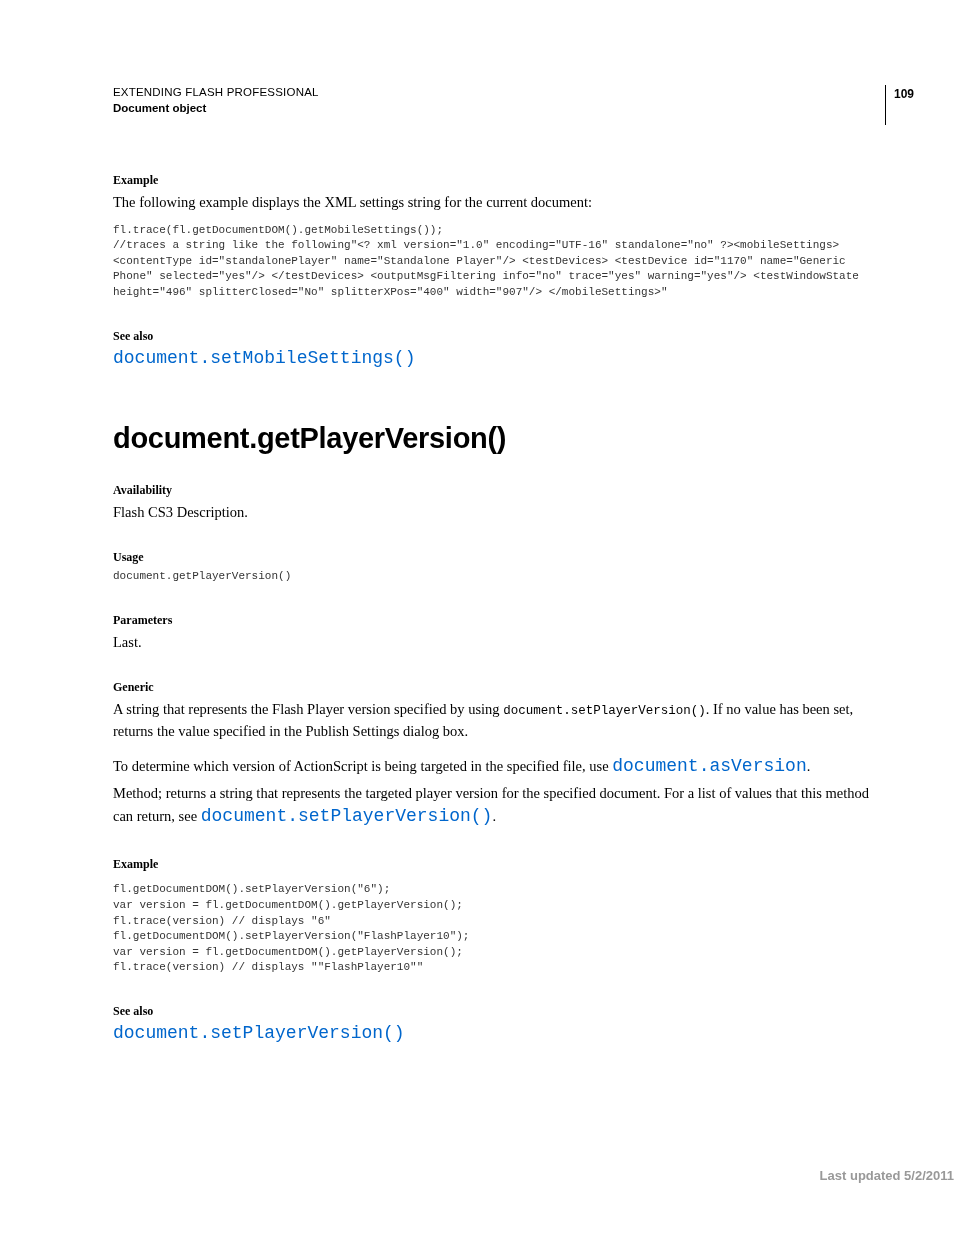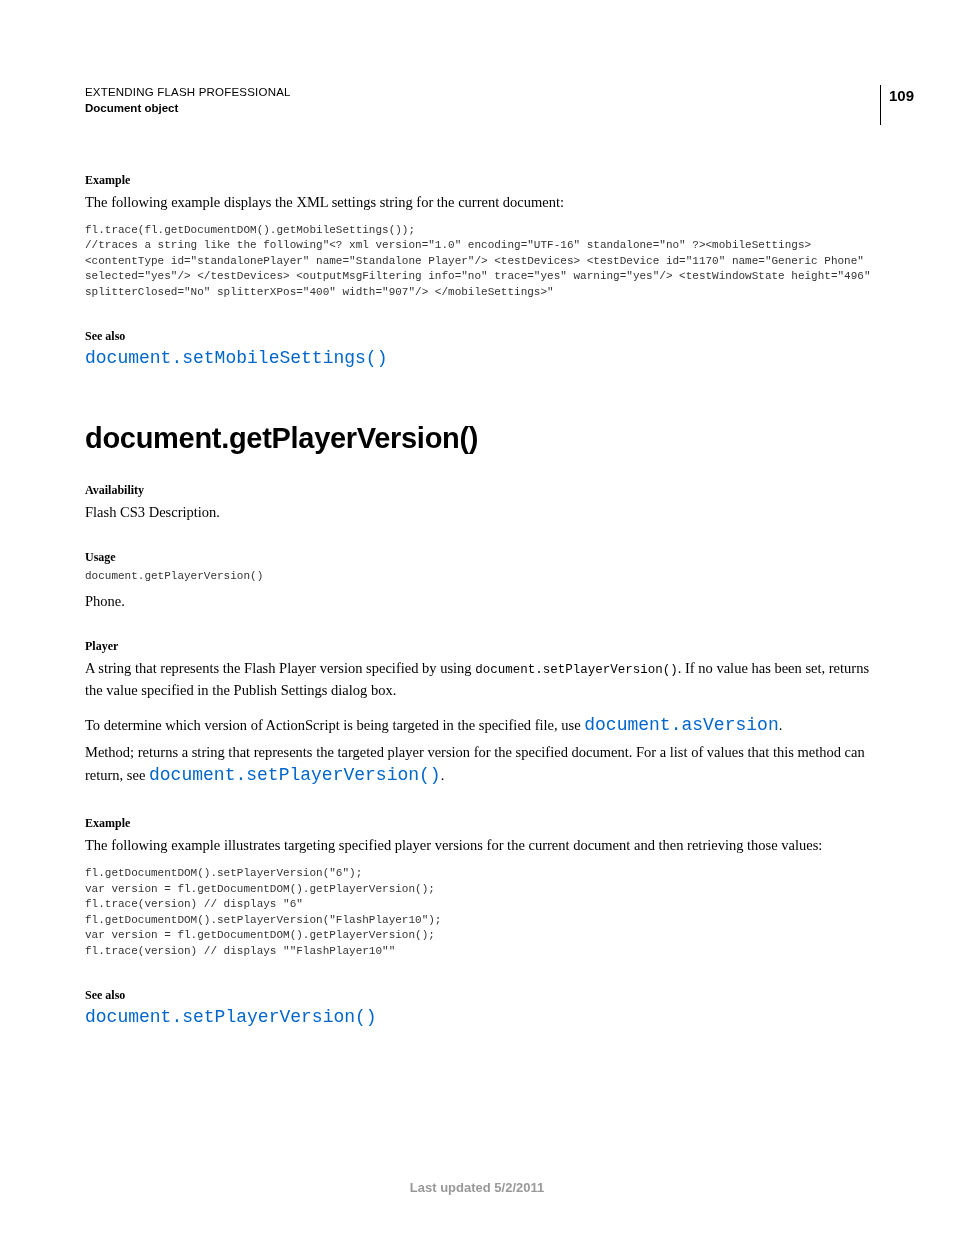--- a/index.html
+++ b/index.html
@@ -6,21 +6,21 @@
     margin: 0;
     padding: 0;
     font-family: Georgia, 'Times New Roman', serif;
     background: #fff;
     color: #000;
   }
   .page {
     width: 954px;
     height: 1235px;
     box-sizing: border-box;
-    padding: 85px 80px 40px 85px;
+    padding: 85px 80px 40px 113px;
     position: relative;
   }
   .header-row {
     display: flex;
     justify-content: space-between;
     align-items: flex-start;
     margin-bottom: 48px;
   }
   .header-left {
     font-family: 'Myriad Pro', 'Segoe UI', Arial, sans-serif;
@@ -31,21 +31,21 @@
     letter-spacing: 0.2px;
     font-weight: 400;
   }
   .header-sub {
     font-weight: 700;
   }
   .page-num-block {
     border-left: 1.5px solid #000;
     padding: 2px 0 8px 8px;
     font-family: 'Myriad Pro', 'Segoe UI', Arial, sans-serif;
-    font-size: 15px;
+    font-size: 12px;
     font-weight: 700;
     min-height: 30px;
     margin-right: -40px;
   }
   .section-label {
     font-weight: 700;
     font-size: 12px;
     margin-top: 28px;
     margin-bottom: 4px;
   }
@@ -78,22 +78,22 @@
     font-size: 29px;
     font-weight: 700;
     margin-top: 54px;
     margin-bottom: 28px;
     letter-spacing: -0.3px;
   }
   .footer {
     position: absolute;
     left: 0;
     right: 0;
-    bottom: 40px;
-    text-align: center;
+    bottom: 52px;
+    text-align: right;
     font-family: 'Myriad Pro', 'Segoe UI', Arial, sans-serif;
     font-size: 13px;
     font-weight: 700;
     color: #999;
   }
   .para-gap { margin-top: 12px; }
 </style>
 </head>
 <body>
 
@@ -116,36 +116,36 @@
   <div><span class="link">document.setMobileSettings()</span></div>
 
   <div class="h1">document.getPlayerVersion()</div>
 
   <div class="section-label">Availability</div>
   <div class="body-text">Flash CS3 Description.</div>
 
   <div class="section-label">Usage</div>
   <div class="code-block" style="margin-top:2px;">document.getPlayerVersion()</div>
 
-  <div class="body-text">Phone.</div>
+  <div class="section-label">Parameters</div>
+  <div class="body-text">Last.</div>
 
-  <div class="section-label">Player</div>
+  <div class="section-label">Generic</div>
   <div class="body-text">
     <span>A string that represents the Flash Player version specified by using </span><span class="code-inline">document.setPlayerVersion()</span><span>. If no value has been set, returns the value specified in the Publish Settings dialog box.</span>
   </div>
 
   <div class="body-text para-gap">
     <span>To determine which version of ActionScript is being targeted in the specified file, use </span><span class="link">document.asVersion</span><span>.</span>
   </div>
   <div class="body-text">
     <span>Method; returns a string that represents the targeted player version for the specified document. For a list of values that this method can return, see </span><span class="link">document.setPlayerVersion()</span><span>.</span>
   </div>
 
   <div class="section-label">Example</div>
-  <div class="body-text">The following example illustrates targeting specified player versions for the current document and then retrieving those values:</div>
   <div class="code-block">fl.getDocumentDOM().setPlayerVersion("6");
 var version = fl.getDocumentDOM().getPlayerVersion();
 fl.trace(version) // displays "6"
 fl.getDocumentDOM().setPlayerVersion("FlashPlayer10");
 var version = fl.getDocumentDOM().getPlayerVersion();
 fl.trace(version) // displays ""FlashPlayer10""</div>
 
   <div class="section-label">See also</div>
   <div><span class="link">document.setPlayerVersion()</span></div>
 

